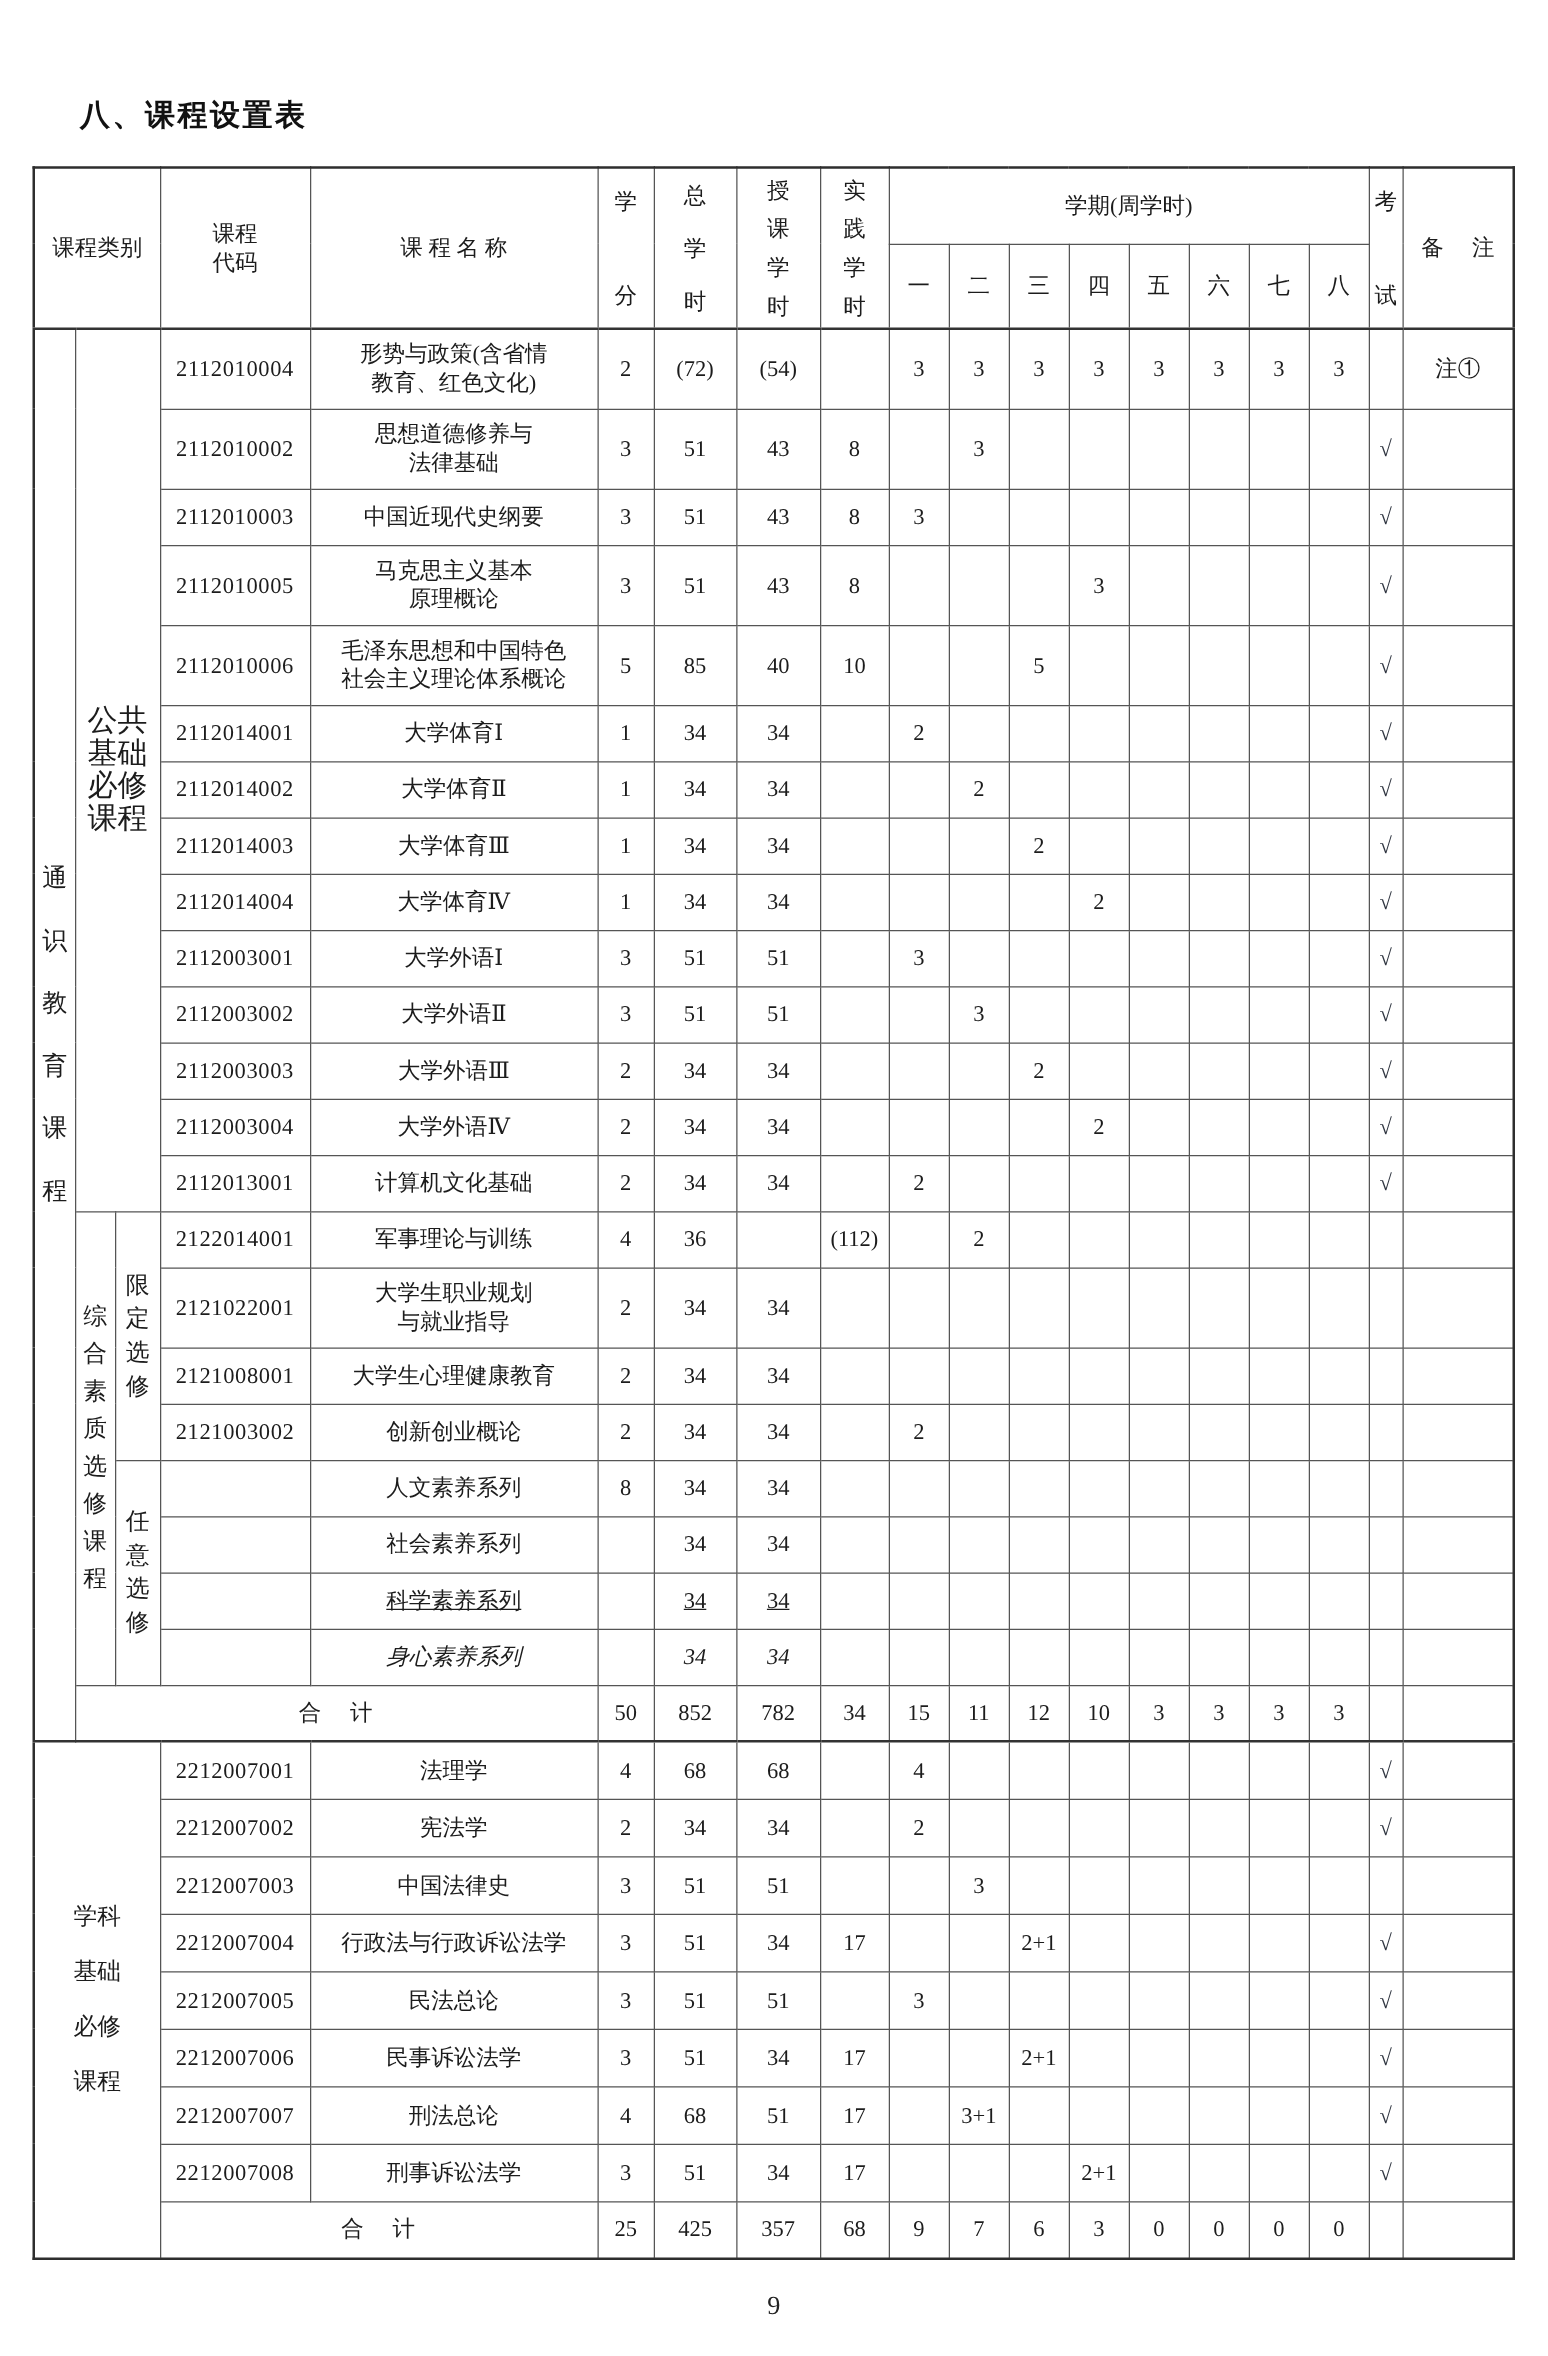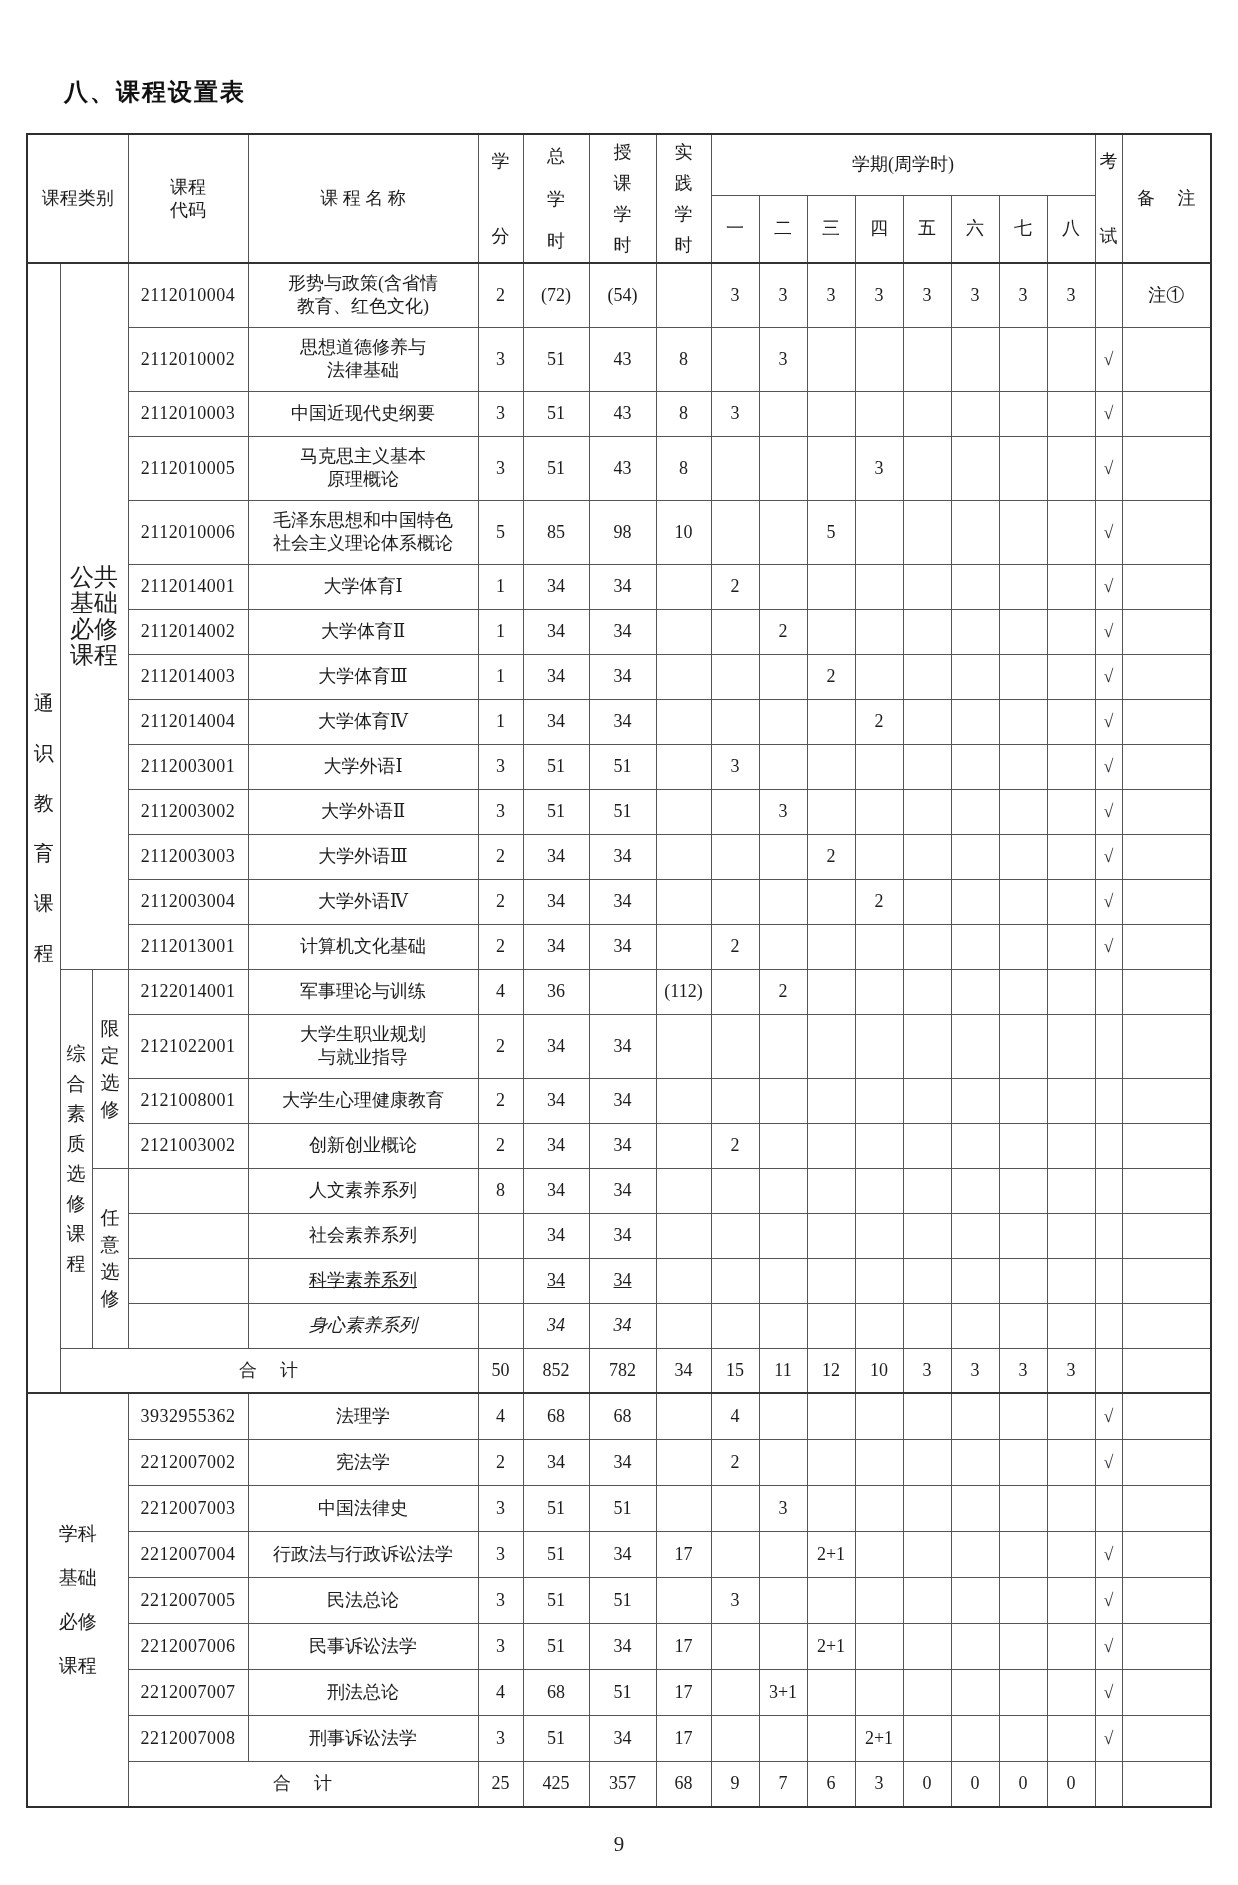--- a/index.html
+++ b/index.html
@@ -233,21 +233,21 @@
           <td></td>
           <td class="exam">√</td>
           <td class="remark"></td>
         </tr>
         <tr style="height: 64px;">
           <td class="code">2112010006</td>
           <td class="name pre">毛泽东思想和中国特色
 社会主义理论体系概论</td>
           <td>5</td>
           <td>85</td>
-          <td>98</td>
+          <td>40</td>
           <td>10</td>
           <td></td>
           <td></td>
           <td>5</td>
           <td></td>
           <td></td>
           <td></td>
           <td></td>
           <td></td>
           <td class="exam">√</td>
@@ -599,21 +599,21 @@
           <td class="exam"></td>
           <td class="remark"></td>
         </tr>
         <tr class="body-first" style="height: 46px;">
           <td rowspan="9" colspan="3" class="vcat" style="font-size: 19px;">
             <div style="line-height: 44px;">学科</div>
             <div style="line-height: 44px;">基础</div>
             <div style="line-height: 44px;">必修</div>
             <div style="line-height: 44px;">课程</div>
           </td>
-          <td class="code">3932955362</td>
+          <td class="code">2212007001</td>
           <td class="name pre">法理学</td>
           <td>4</td>
           <td>68</td>
           <td>68</td>
           <td></td>
           <td>4</td>
           <td></td>
           <td></td>
           <td></td>
           <td></td>

